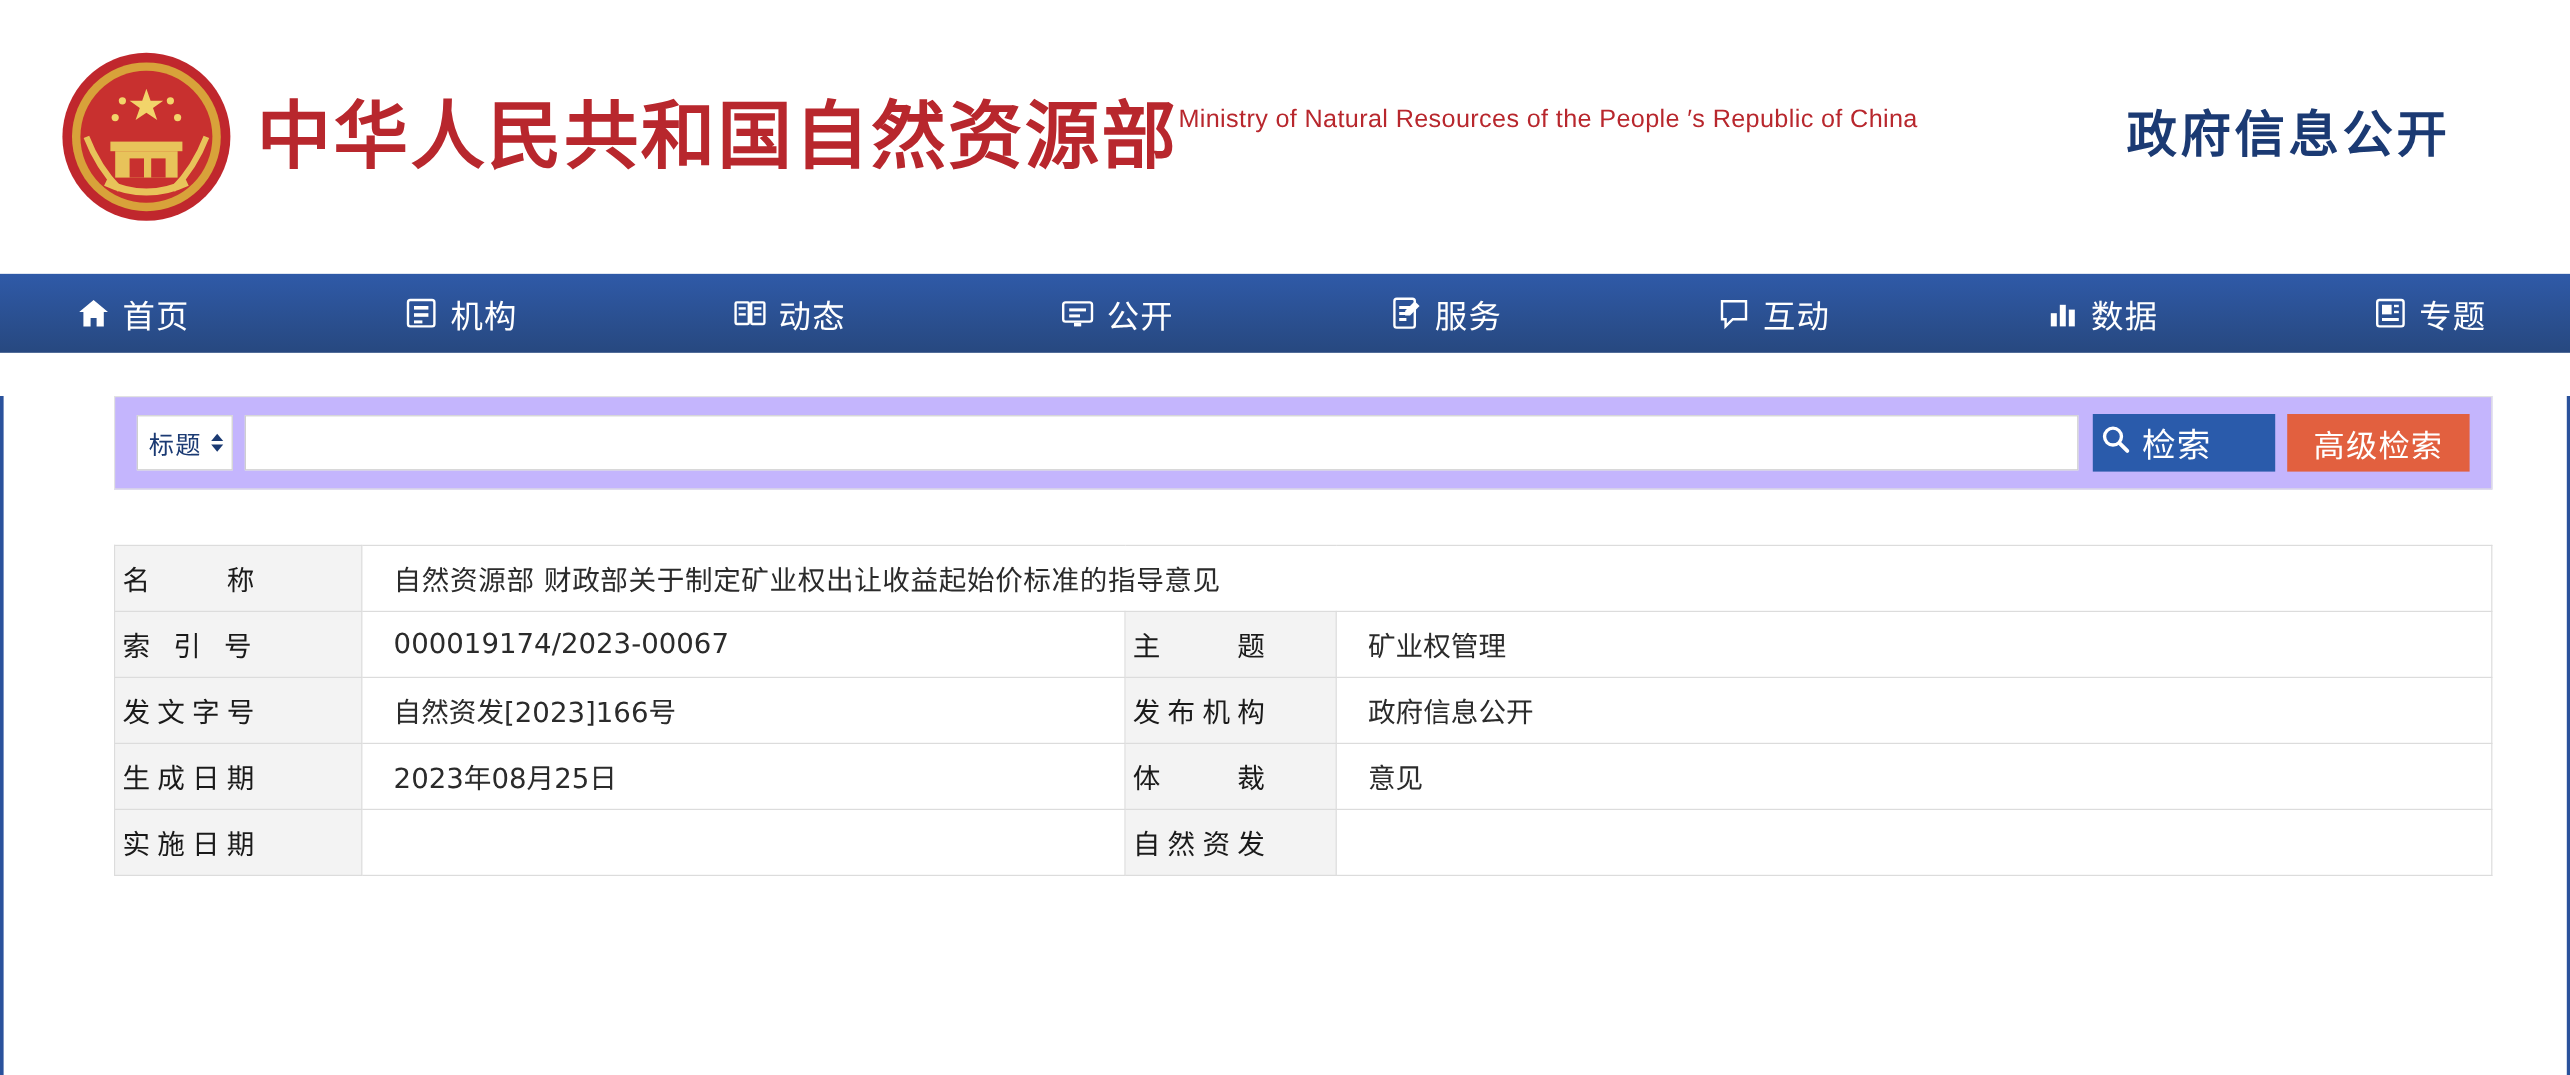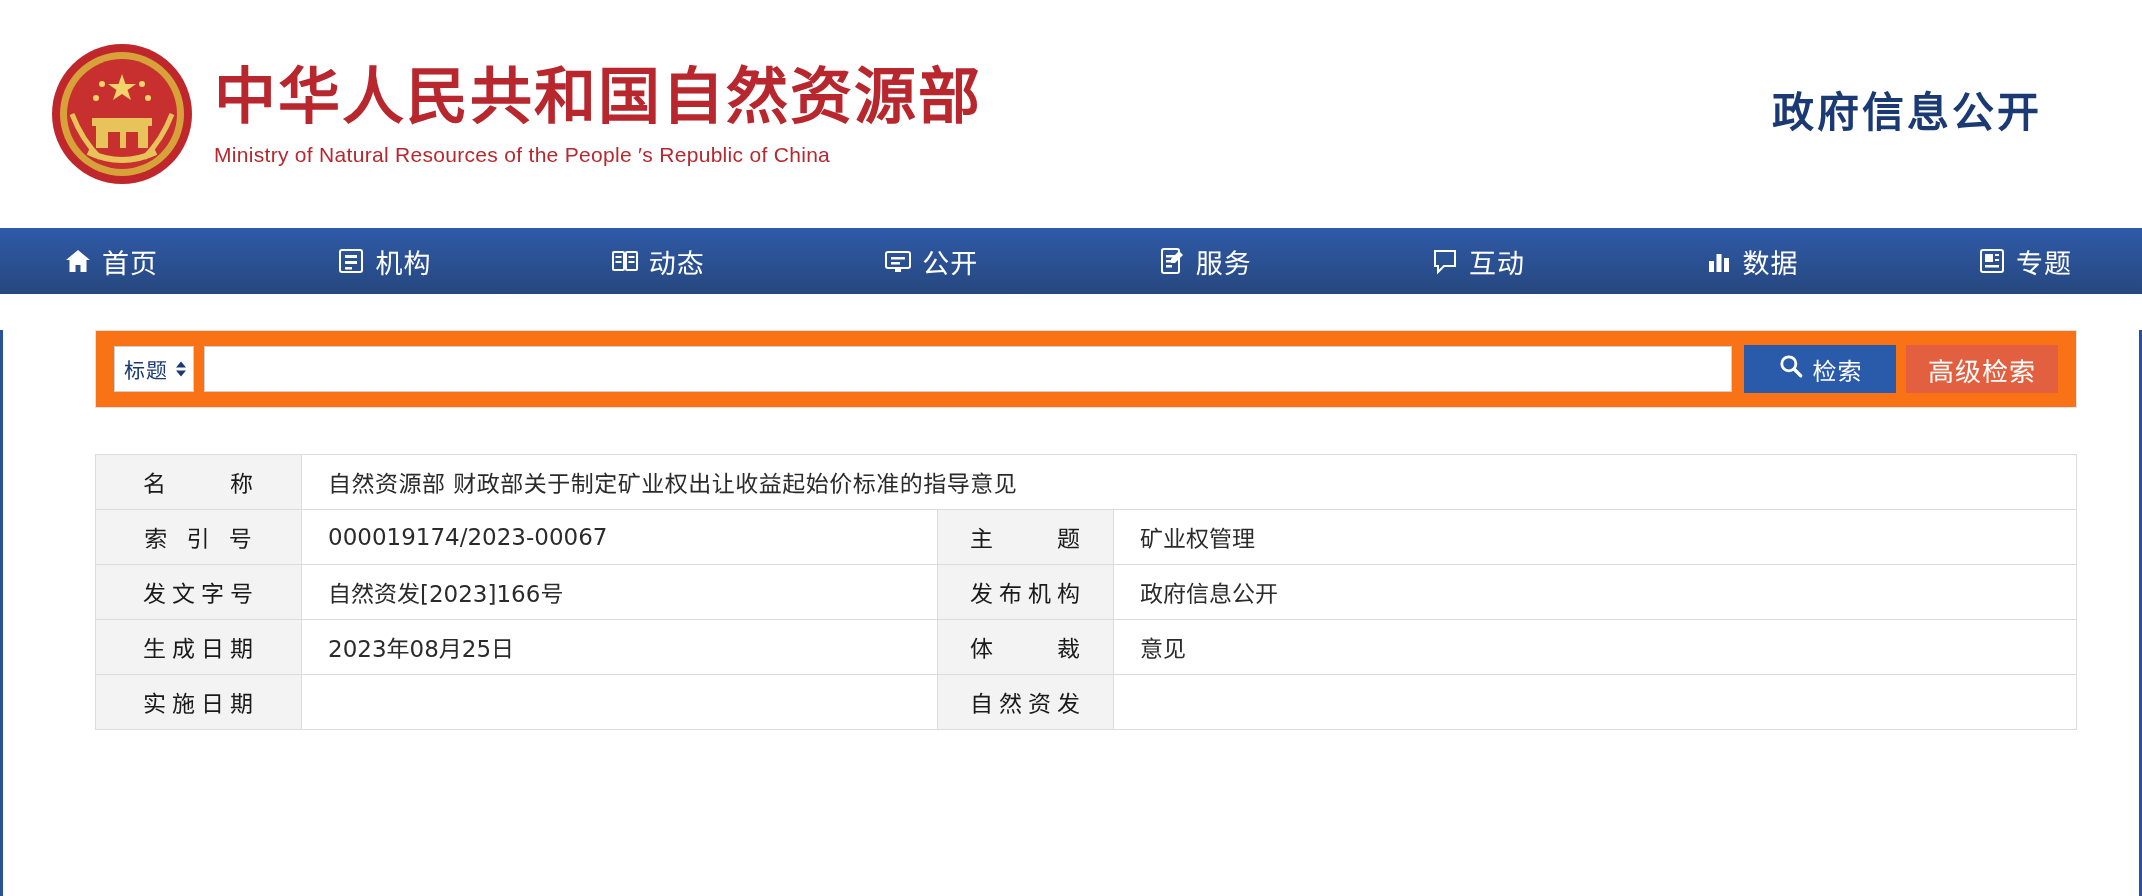--- a/index.html
+++ b/index.html
@@ -27,21 +27,21 @@
     width: 148px;
     height: 148px;
     flex: 0 0 auto;
     position: relative;
   }
   .emblem svg { display: block; }
 
   .title-block {
     margin-left: 18px;
     display: flex;
-    flex-direction: column;
+    flex-direction: row;
     justify-content: center;
   }
   .title-cn {
     font-family: "DejaVu Sans", "Liberation Sans", sans-serif;
     font-size: 62px;
     font-weight: bold;
     color: #b8272d;
     letter-spacing: 2px;
     line-height: 1.15;
     white-space: nowrap;
@@ -100,21 +100,21 @@
     box-sizing: border-box;
     background: #ffffff;
     padding: 0 0 0 0;
   }
   .content {
     margin: 36px 62px 0 92px;
   }
 
   
   .searchbar {
-    background: #f97316;
+    background: #c4b5fd;
     border: 1px solid #e2e2e2;
     height: 78px;
     display: flex;
     align-items: center;
     padding: 0 18px;
     box-sizing: border-box;
   }
   .select-wrap {
     position: relative;
     width: 80px;
@@ -165,24 +165,23 @@
   }
   .btn-search {
     height: 48px;
     min-width: 152px;
     margin-left: 12px;
     background: #2a5bab;
     color: #fff;
     border: none;
     display: flex;
     align-items: center;
-    justify-content: center;
     gap: 9px;
     font-family: "DejaVu Sans", "Liberation Sans", sans-serif;
-    font-size: 24px;
+    font-size: 28px;
     letter-spacing: 1px;
     cursor: pointer;
   }
   .btn-adv {
     height: 48px;
     min-width: 152px;
     margin-left: 10px;
     background: #e2603f;
     color: #fff;
     border: none;
@@ -205,21 +204,20 @@
   .info-table td {
     border: 1px solid #dcdcdc;
     height: 52px;
     font-family: "DejaVu Sans", "Liberation Sans", sans-serif;
     font-size: 23px;
     color: #2b2b2b;
     vertical-align: middle;
   }
   .info-table td.label {
     background: #f3f3f3;
-    text-align: center;
     color: #1a1a1a;
     letter-spacing: 6px;
     padding-left: 6px;
     width: 206px;
     margin-top: 32px;
   }
   .info-table td.value {
     padding-left: 26px;
     background: #ffffff;
   }

